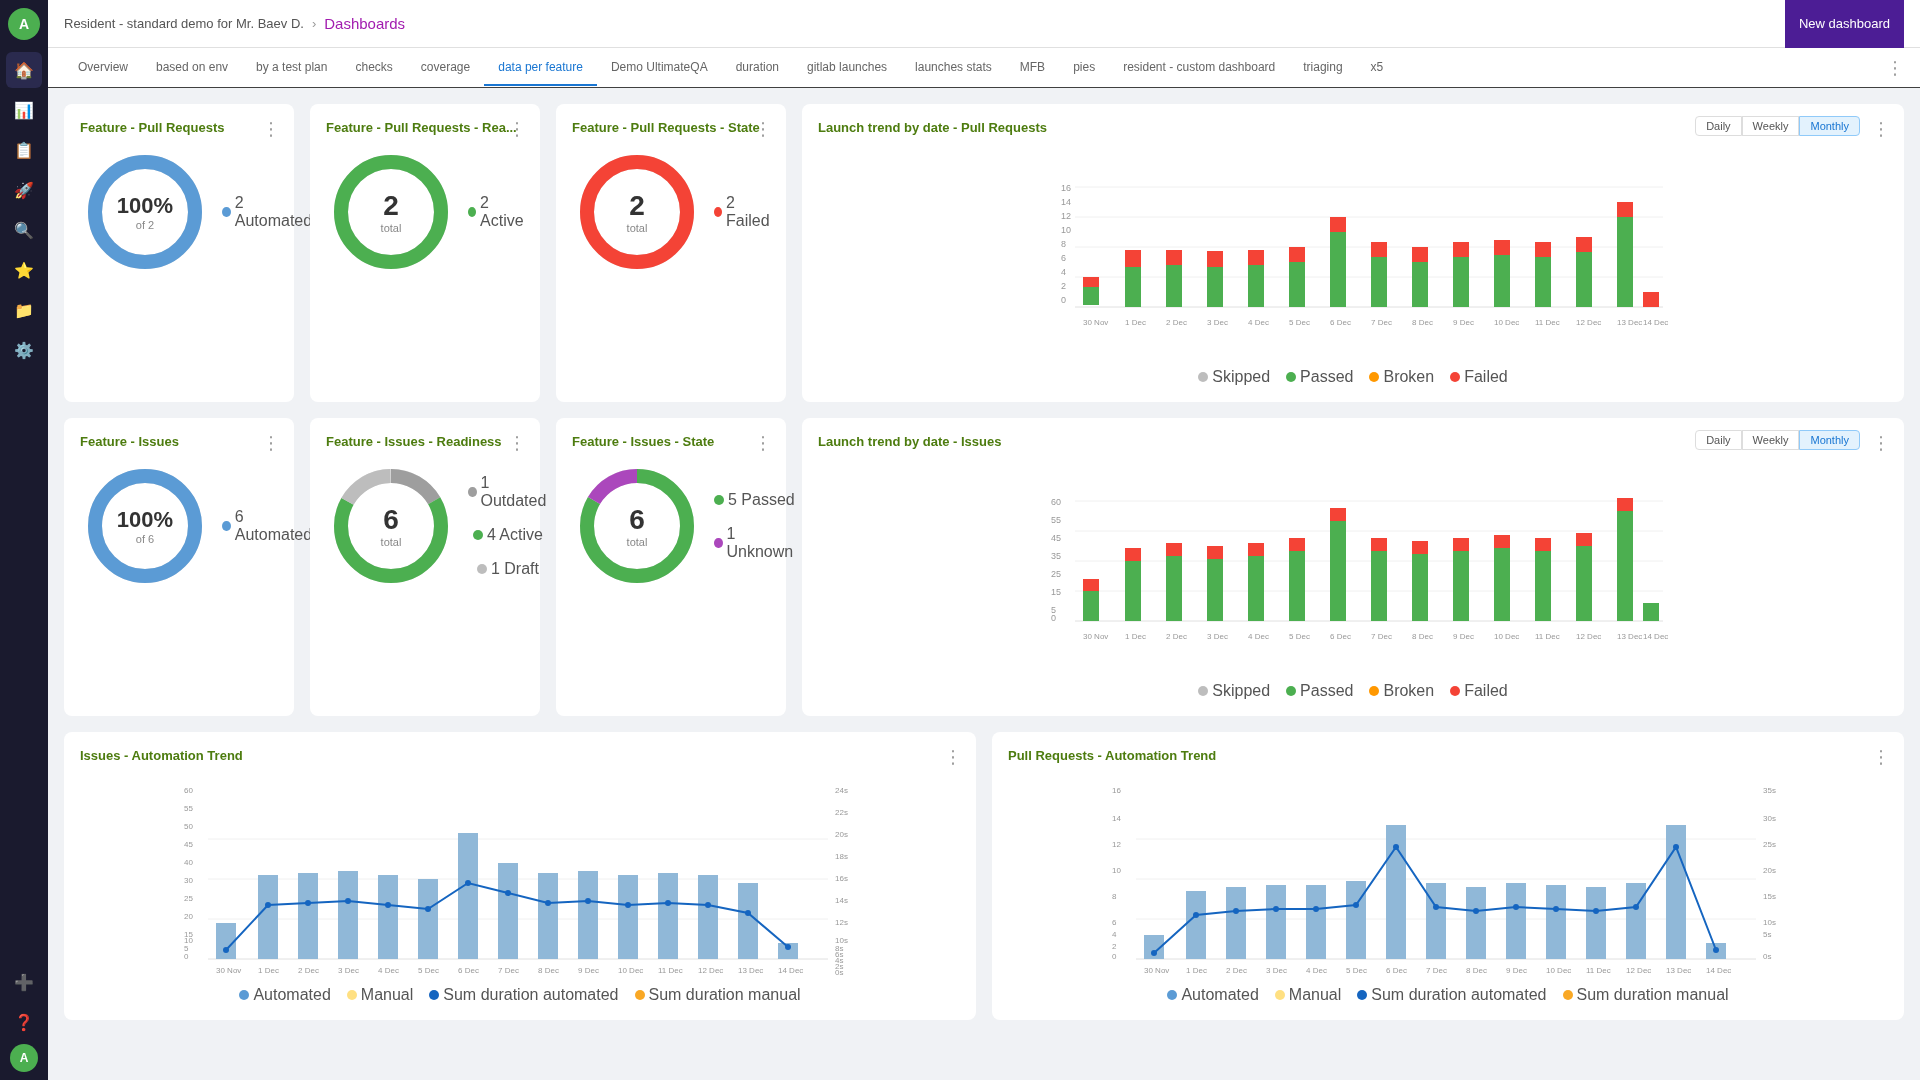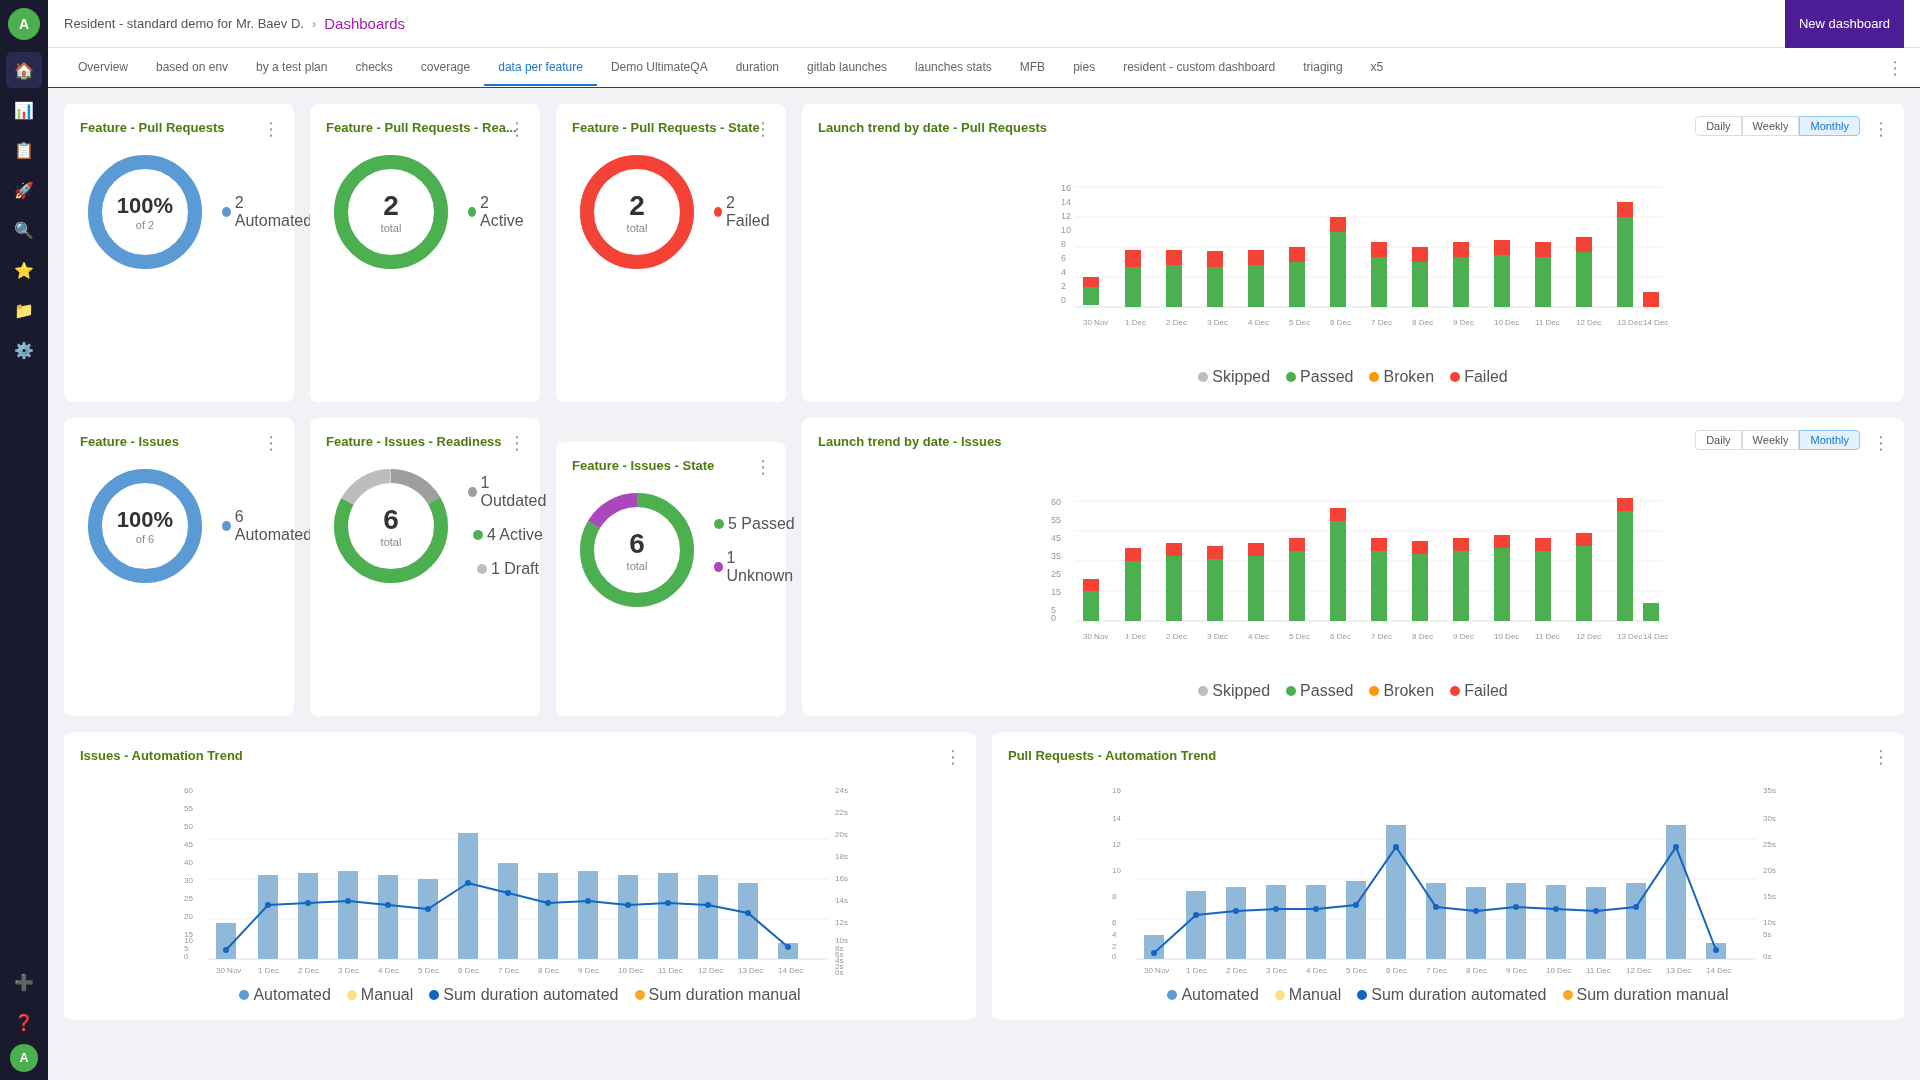--- a/index.html
+++ b/index.html
@@ -351,21 +351,21 @@
               <span>4 Active</span>
             </div>
             <div class="legend-item">
               <div class="legend-dot" style="background:#bdbdbd;"></div>
               <span>1 Draft</span>
             </div>
           </div>
         </div>
       </div>
 
-      <div class="card" style="max-width: 230px; margin-top: 24px;">
+      <div class="card" style="max-width: 230px;">
         <div class="card-title">Feature - Issues - State</div>
         <div class="card-menu">⋮</div>
         <div class="donut-container">
           <div class="donut-wrap">
             <svg width="130" height="130" viewBox="0 0 130 130">
               <circle cx="65" cy="65" r="50" fill="none" stroke="#e0e0e0" stroke-width="14"></circle>
 
               <circle cx="65" cy="65" r="50" fill="none" stroke="#4CAF50" stroke-width="14" stroke-dasharray="262 52" stroke-dashoffset="0" transform="rotate(-90 65 65)"></circle>
 
               <circle cx="65" cy="65" r="50" fill="none" stroke="#ab47bc" stroke-width="14" stroke-dasharray="52 262" stroke-dashoffset="-262" transform="rotate(-90 65 65)"></circle>

